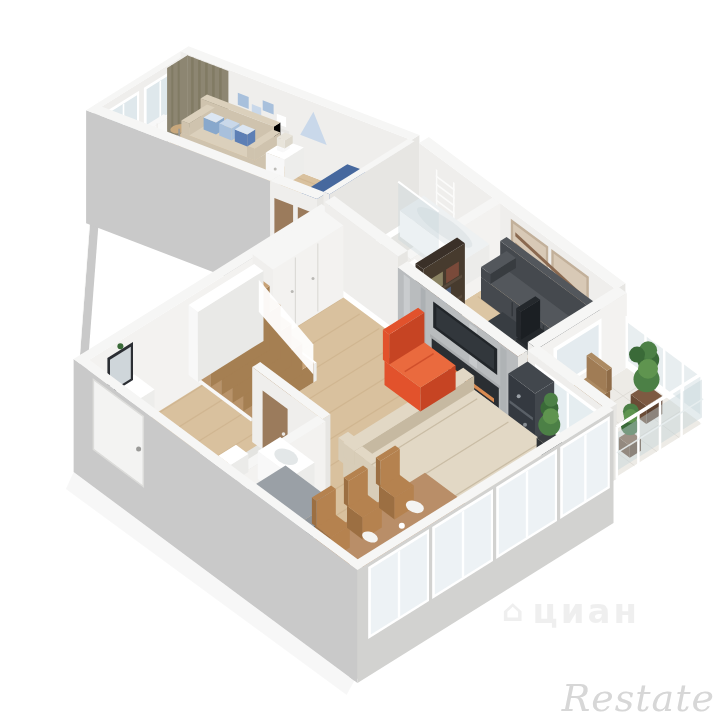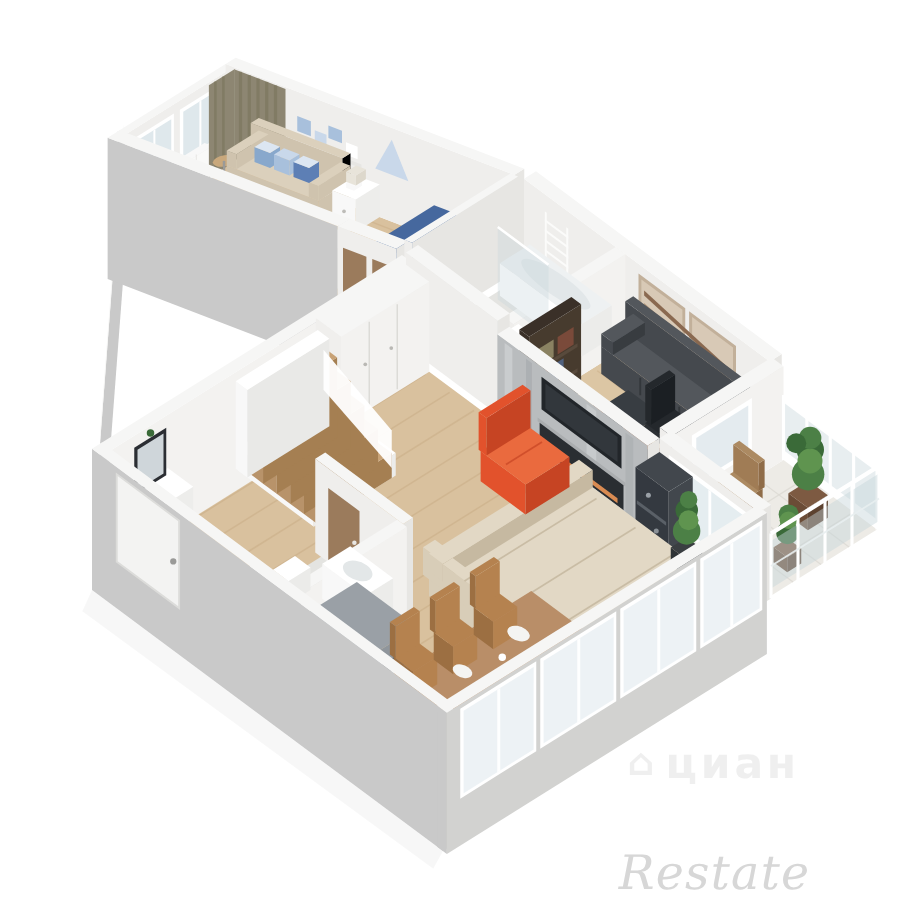--- a/index.html
+++ b/index.html
@@ -4,21 +4,21 @@
 <style>
   html,body{margin:0;padding:0;background:#fff;}
   #stage{position:relative;width:725px;height:725px;background:#ffffff;overflow:hidden;
          font-family:"DejaVu Sans","Liberation Sans",sans-serif;}
   #plan-svg{position:absolute;left:0;top:0;}
   .wm-portal{position:absolute;left:502px;top:588px;width:170px;height:46px;
     font-family:"DejaVu Sans","Liberation Sans",sans-serif;font-weight:bold;
     font-size:34px;letter-spacing:3px;color:rgba(180,180,180,0.22);
     display:flex;align-items:center;gap:6px;user-select:none;}
   .wm-portal .house{font-size:30px;line-height:1;}
-  .wm-brand{position:absolute;right:10px;top:676px;width:220px;
+  .wm-brand{position:absolute;right:10px;top:676px;width:220px;text-align:right;
     font-family:"DejaVu Serif","Liberation Serif",serif;font-style:italic;
     font-size:38px;color:#d7d7d7;letter-spacing:1px;user-select:none;}
 </style>
 </head>
 <body>
 
 <div id="stage">
   <svg id="plan-svg" width="725" height="725" viewBox="0 0 725 725">
       <g>
         <polygon points="80.0,355.0 80.0,468.0 98.8,220.0 98.8,107.0" fill="#c9c9c9"></polygon>

